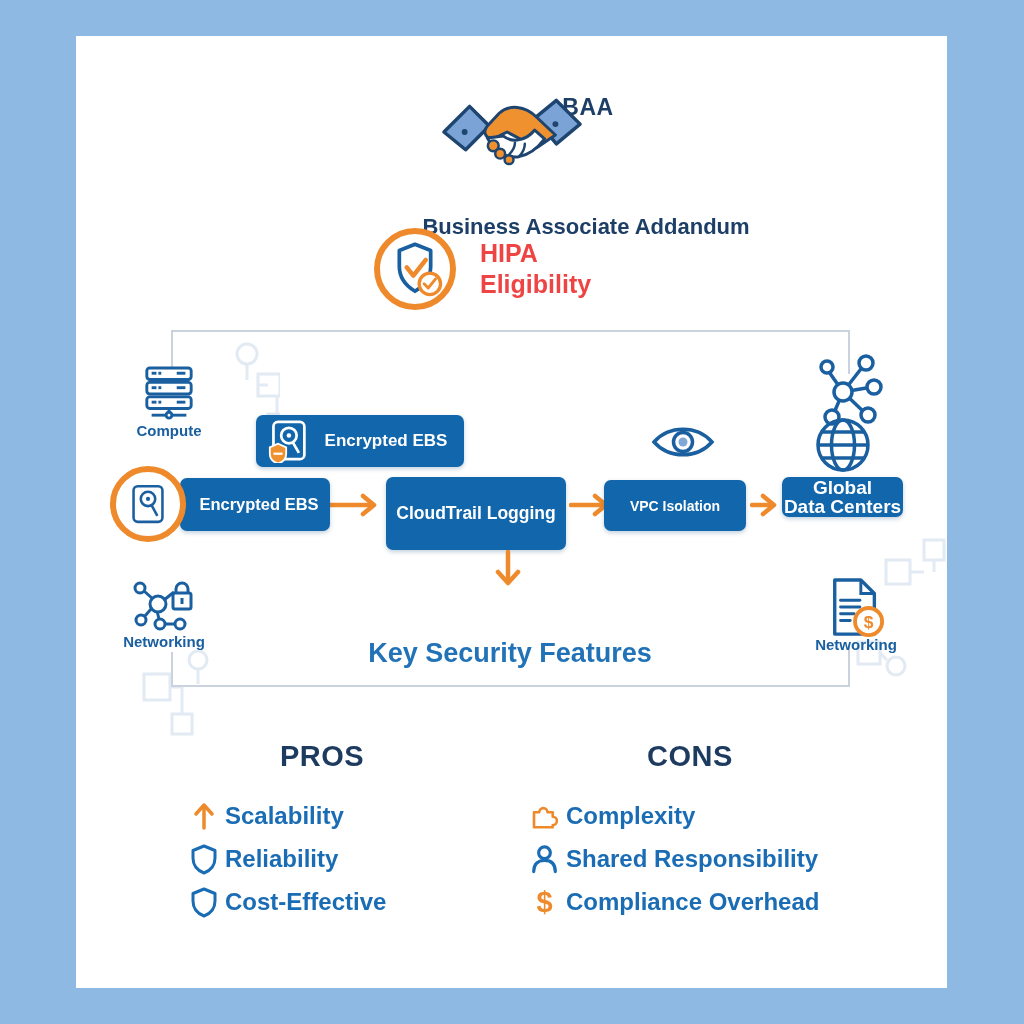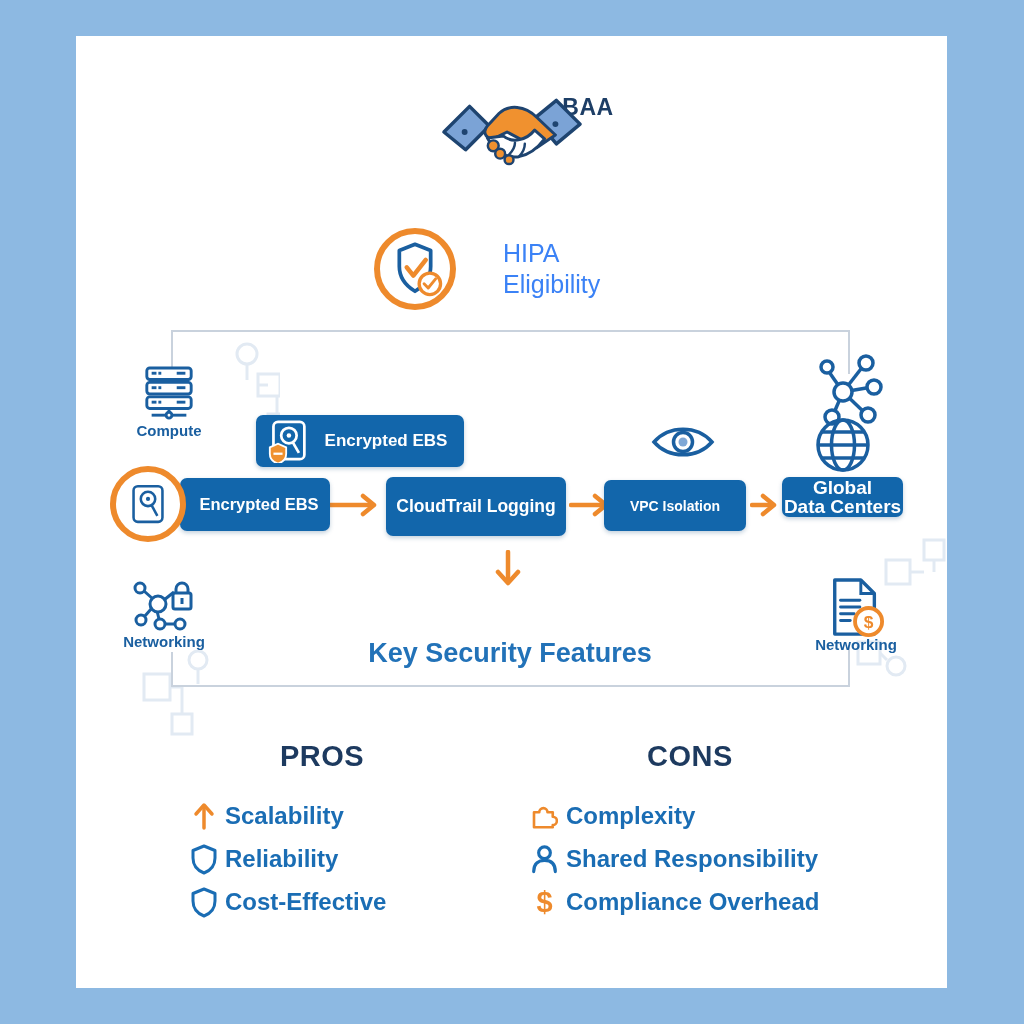--- a/index.html
+++ b/index.html
@@ -5,21 +5,21 @@
   html,body{margin:0;padding:0;}
   body{font-family:"Liberation Sans","DejaVu Sans",sans-serif;}
   #stage{position:relative;width:1024px;height:1024px;background:#8DB9E2;overflow:hidden;}
   #card{position:absolute;left:76px;top:36px;width:871px;height:952px;background:#FFFFFF;}
   .abs{position:absolute;}
   .navy{color:#1D3E66;}
   .center{text-align:center;}
   .baa-title{left:408px;top:58px;width:208px;font-size:23px;font-weight:800;letter-spacing:.5px;}
   .subtitle{left:280px;top:178px;width:460px;font-size:22px;font-weight:800;}
   .badge-ring{left:374px;top:228px;width:70px;height:70px;border:6px solid #EE8A2C;border-radius:50%;background:#fff;}
-  .hipa-text{left:480px;top:238px;font-size:25px;font-weight:400;line-height:31px;color:#3b82f6;margin-left:23px;}
+  .hipa-text{left:480px;top:238px;font-size:25px;font-weight:700;line-height:31px;color:#ef4444;}
   .bracket{background:#C9D2DD;}
   .flow-box{background:#1266AB;border-radius:7px;color:#fff;font-weight:700;display:flex;align-items:center;justify-content:center;box-shadow:0 2px 4px rgba(16,70,120,.25);}
   .icon-label{font-size:15px;font-weight:700;color:#1A5FA0;}
   .caption{left:305px;top:598px;width:410px;font-size:27px;font-weight:800;color:#2272B8;margin-top:40px;}
   .col-title{width:200px;font-size:29px;font-weight:800;color:#1D3A5F;letter-spacing:.5px;}
   .li-row{display:flex;align-items:center;gap:8px;height:34px;}
   .li-icon{width:27px;display:flex;align-items:center;justify-content:center;}
   .li-label{font-size:24px;font-weight:700;color:#1A6DB4;white-space:nowrap;}
   .dollar-glyph{font-size:29px;font-weight:800;color:#EE8A2C;}
   svg{display:block;}
@@ -70,20 +70,21 @@
       <polygon points="144,38 120,14 98,32 120,58" fill="#7BA3D6" stroke="#1E4470" stroke-width="3.5" stroke-linejoin="round"></polygon>
       <circle cx="119" cy="38" r="3" fill="#1E4470"></circle>
       <path d="M100,31 C88,19 72,18 62,27 L50,40 C44,47 50,55 58,52 L70,46 L100,62 L119,49 Z" fill="#F0912F" stroke="#1E4470" stroke-width="3" stroke-linejoin="round"></path>
       <path d="M50,52 C56,64 68,73 82,71 C93,69 102,61 108,53 L98,44 C90,54 76,58 66,50 Z" fill="#FFFFFF" stroke="#1E4470" stroke-width="3" stroke-linejoin="round"></path>
       <path d="M82,71 C86,67 88,62 88,58 M72,69 C76,65 78,61 78,57" fill="none" stroke="#1E4470" stroke-width="2.5" stroke-linecap="round"></path>
       <circle cx="56" cy="60" r="5.5" fill="#F0912F" stroke="#1E4470" stroke-width="2.5"></circle>
       <circle cx="63" cy="68" r="5" fill="#F0912F" stroke="#1E4470" stroke-width="2.5"></circle>
       <circle cx="72" cy="74" r="4.5" fill="#F0912F" stroke="#1E4470" stroke-width="2.5"></circle>
     </svg>
 
+    <div class="abs center navy subtitle">Business Associate Addandum</div>
 
     <div class="abs badge-ring" style="left:298px;top:192px;">
       <svg class="abs" style="left:2px;top:1px;" width="66" height="68" viewBox="0 0 80 80">
         <path d="M40,10 L59,17.5 V37 C59,52 50,61 40,67 C30,61 21,52 21,37 V17.5 Z" fill="#fff" stroke="#1A5FA0" stroke-width="4.5" stroke-linejoin="round"></path>
         <polyline points="30,38 38,48 53,29" fill="none" stroke="#EE8A2C" stroke-width="5.5" stroke-linecap="round" stroke-linejoin="round"></polyline>
         <circle cx="58" cy="58" r="13" fill="#fff" stroke="#EE8A2C" stroke-width="4"></circle>
         <polyline points="51,58 56,63 65,52" fill="none" stroke="#EE8A2C" stroke-width="3.5" stroke-linecap="round" stroke-linejoin="round"></polyline>
       </svg>
     </div>
     <div class="abs hipa-text" style="left:404px;top:202px;">
@@ -162,21 +163,21 @@
         <circle cx="20" cy="17" r="2.5" fill="#1A5FA0"></circle>
       </svg>
     </div>
     <div class="abs flow-box" style="left:104px;top:442px;width:142px;height:53px;font-size:16.5px;padding-left:8px;z-index:2;">
       <span>Encrypted EBS</span>
     </div>
     <svg class="abs" style="left:251px;top:457px;" width="56" height="24" viewBox="0 0 56 24">
       <line x1="2" y1="12" x2="44" y2="12" stroke="#EE8A2C" stroke-width="4.5" stroke-linecap="round"></line>
       <polyline points="36,3 47,12 36,21" fill="none" stroke="#EE8A2C" stroke-width="4.5" stroke-linecap="round" stroke-linejoin="round"></polyline>
     </svg>
-    <div class="abs flow-box" style="left:310px;top:441px;width:180px;height:59px;font-size:17.5px;">
+    <div class="abs flow-box" style="left:310px;top:441px;width:180px;height:73px;font-size:17.5px;">
       <span>CloudTrail Logging</span>
     </div>
     <svg class="abs" style="left:493px;top:457px;" width="46" height="24" viewBox="0 0 46 24">
       <line x1="2" y1="12" x2="34" y2="12" stroke="#EE8A2C" stroke-width="4.5" stroke-linecap="round"></line>
       <polyline points="26,3 37,12 26,21" fill="none" stroke="#EE8A2C" stroke-width="4.5" stroke-linecap="round" stroke-linejoin="round"></polyline>
     </svg>
     <div class="abs flow-box" style="left:528px;top:444px;width:142px;height:51px;font-size:14px;">
       <span>VPC Isolation</span>
     </div>
     <svg class="abs" style="left:674px;top:457px;" width="32" height="24" viewBox="0 0 32 24">

